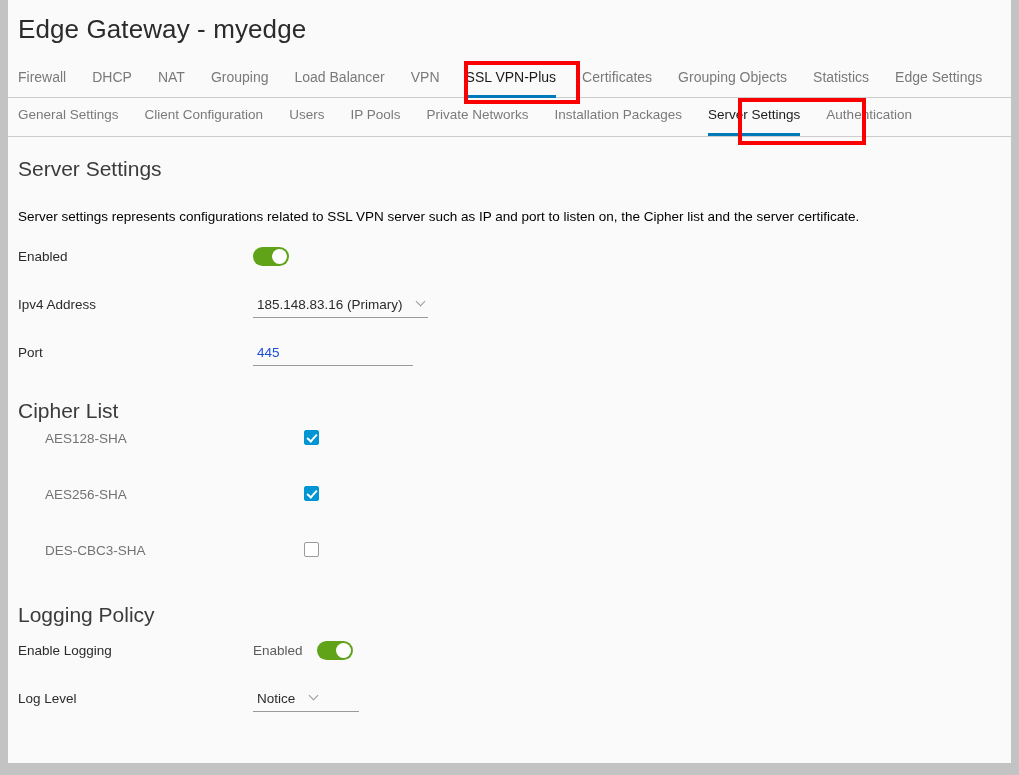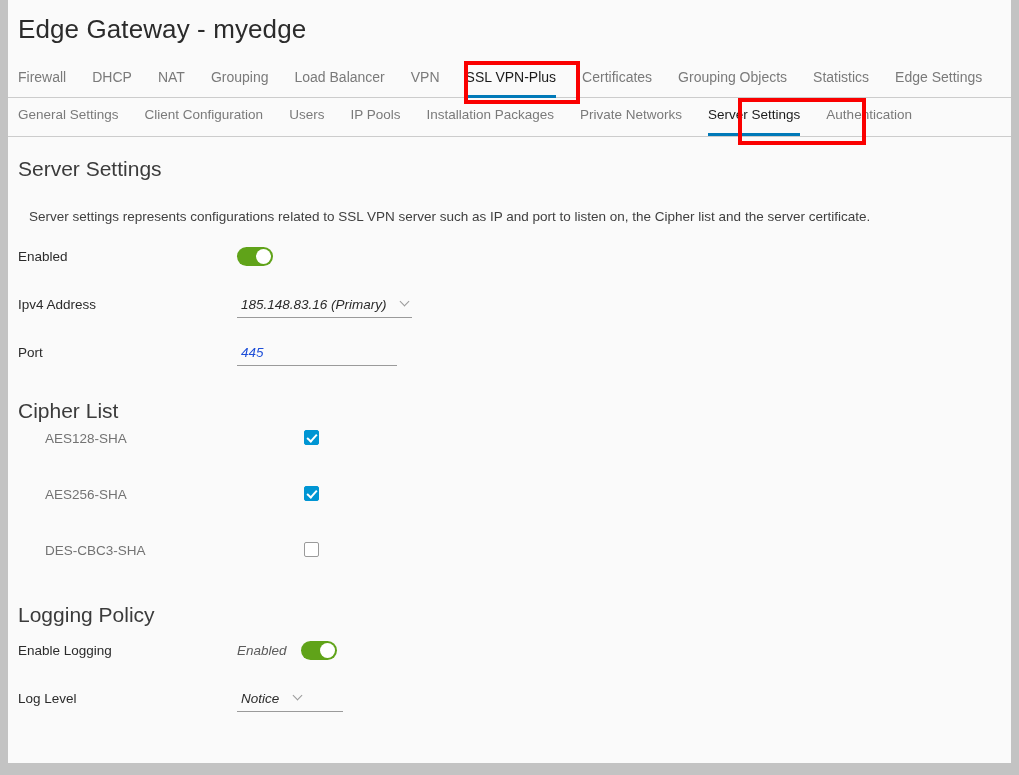--- a/index.html
+++ b/index.html
@@ -131,46 +131,44 @@
   }
   #server-settings-heading { left: 10px; top: 20px; }
   #cipher-list-heading { left: 10px; top: 262px; }
   #logging-policy-heading { left: 10px; top: 466px; }
 
   .description {
     position: absolute;
     left: 10px;
     top: 72px;
     font-size: 13.5px;
-    color: #404040;
-    white-space: nowrap;
-    margin-left: 11px;
+    color: #000000;
+    white-space: nowrap;
   }
 
   
   .form-row {
     position: absolute;
     left: 0;
     width: 1003px;
     height: 34px;
   }
   .form-label {
     position: absolute;
     left: 10px;
     top: 0;
     font-size: 13.5px;
     color: #2b2b2b;
     line-height: 20px;
     white-space: nowrap;
   }
   .form-control {
     position: absolute;
-    left: 229px;
-    top: 0;
-    font-style: italic;
+    left: 245px;
+    top: 0;
   }
 
   #row-enabled { top: 110px; }
   #row-ipv4 { top: 158px; }
   #row-port { top: 206px; }
 
   
   .toggle {
     display: inline-block;
     position: relative;
@@ -339,22 +337,22 @@
         <div class="tab">Edge Settings</div>
       </div>
   </div>
 
   <div class="tabbar-secondary">
     <div class="tabs-inner" id="secondary-tabs-inner">
         <div class="tab">General Settings</div>
         <div class="tab">Client Configuration</div>
         <div class="tab">Users</div>
         <div class="tab">IP Pools</div>
+        <div class="tab">Private Networks</div>
         <div class="tab">Installation Packages</div>
-        <div class="tab">Private Networks</div>
         <div class="tab active">Server Settings</div>
         <div class="tab">Authentication</div>
       </div>
   </div>
 
   <div class="content">
 
     <div class="section-title" id="server-settings-heading">Server Settings</div>
     <div class="description">Server settings represents configurations related to SSL VPN server such as IP and port to listen on, the Cipher list and the server certificate.</div>
 

